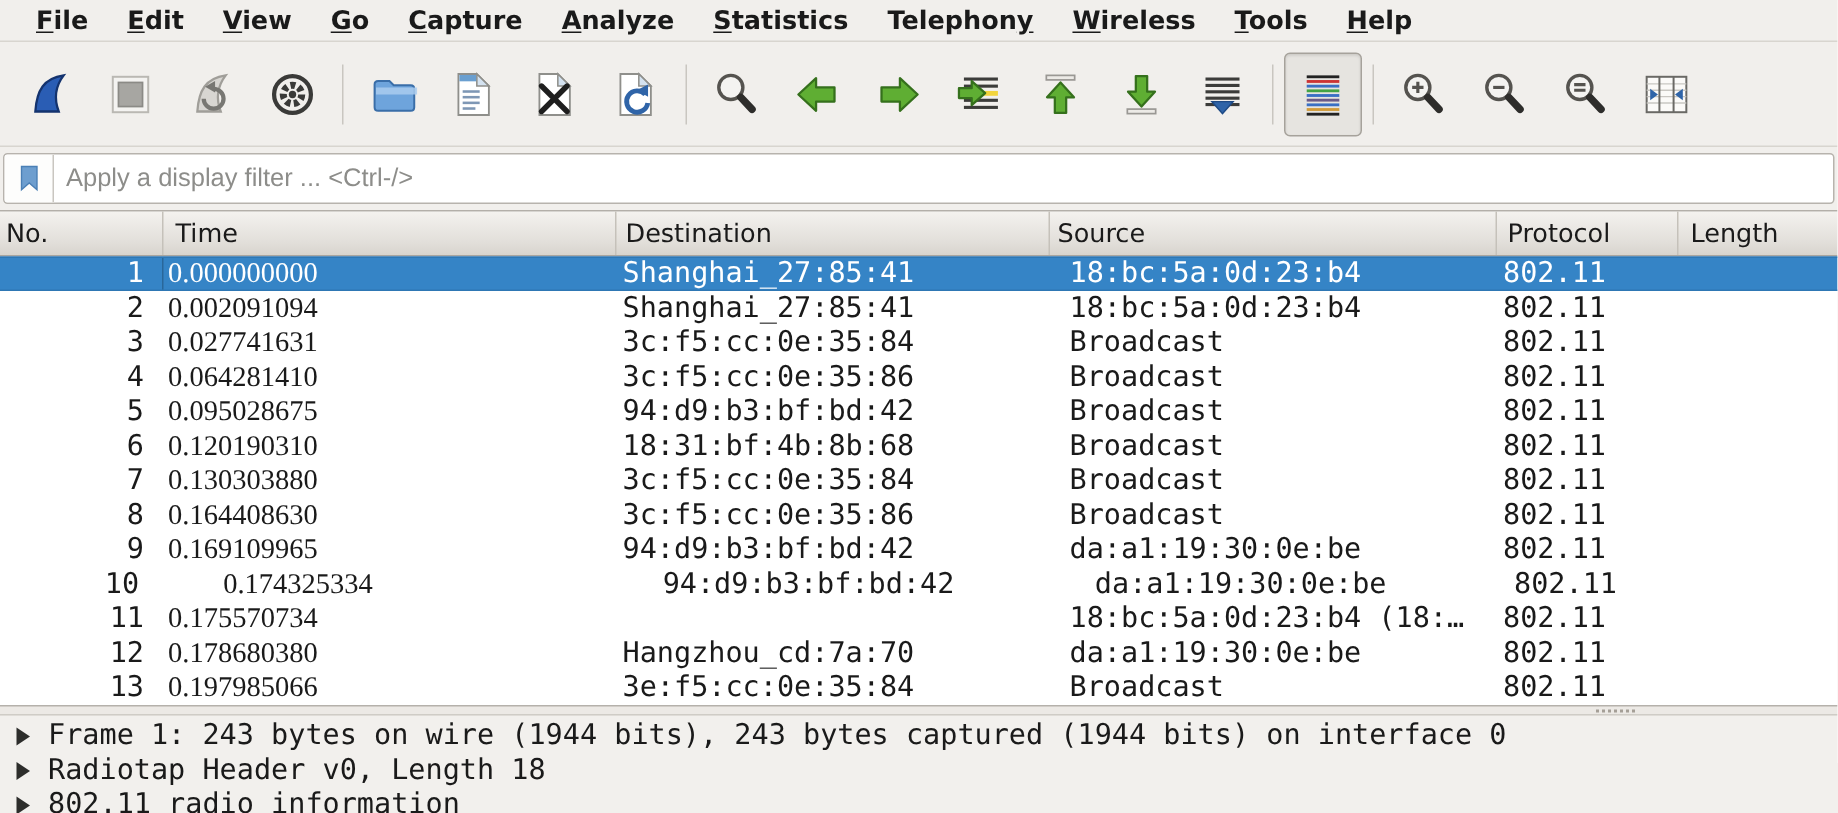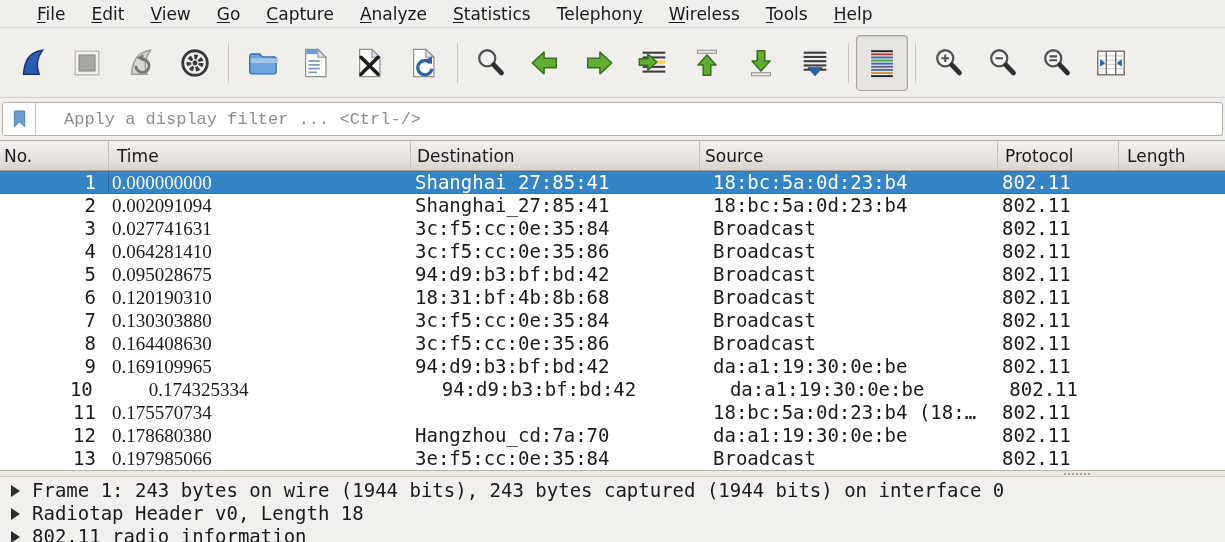--- a/index.html
+++ b/index.html
@@ -7,21 +7,21 @@
     width:1225px;height:542px;overflow:hidden;
     background:#f1efec;
     font-family:"DejaVu Sans","Liberation Sans",sans-serif;
     color:#1a1a1a;
     -webkit-font-smoothing:antialiased;
   }
   
   .menubar{
     height:27px;display:flex;align-items:center;
     background:#f1efec;border-bottom:1px solid #d8d5cf;
-    padding-left:24px;font-size:17px;
+    padding-left:11px;font-size:17px;font-weight:bold;
   }
   .menu-item{padding:0 13px;line-height:26px;cursor:default;white-space:nowrap;}
   .menu-item u{text-decoration:underline;text-underline-offset:2px;}
   
   .toolbar{
     height:69px;display:flex;align-items:center;
     background:#f1efec;border-bottom:1px solid #d8d5cf;
     padding-left:6px;
   }
   .tb-btn{
@@ -36,23 +36,22 @@
   .filter-box{
     flex:1;height:32px;background:#ffffff;border:1px solid #b7b3ad;border-radius:3px;
     display:flex;align-items:center;overflow:hidden;
   }
   .bookmark-btn{
     width:32px;height:100%;display:flex;align-items:center;justify-content:center;
     border-right:1px solid #c9c6c0;background:#fdfdfc;
   }
   .filter-input{
     flex:1;border:none;outline:none;height:100%;padding:0 8px;
-    font-family:Liberation Mono, monospace;font-size:17px;color:#333;
+    font-family:Liberation Sans, sans-serif;font-size:17px;color:#333;
     background:transparent;
-    margin-left:20px;
   }
   .filter-input::placeholder{color:#8d8d8a;opacity:1;}
   
   .packet-list{background:#ffffff;}
   .plist-header{
     height:31px;display:flex;box-sizing:border-box;
     background:linear-gradient(#f4f2ef,#e2dfda 70%,#d8d4ce);
     border-top:1px solid #b3afa9;border-bottom:1px solid #a9a59f;
     font-size:17px;
   }

